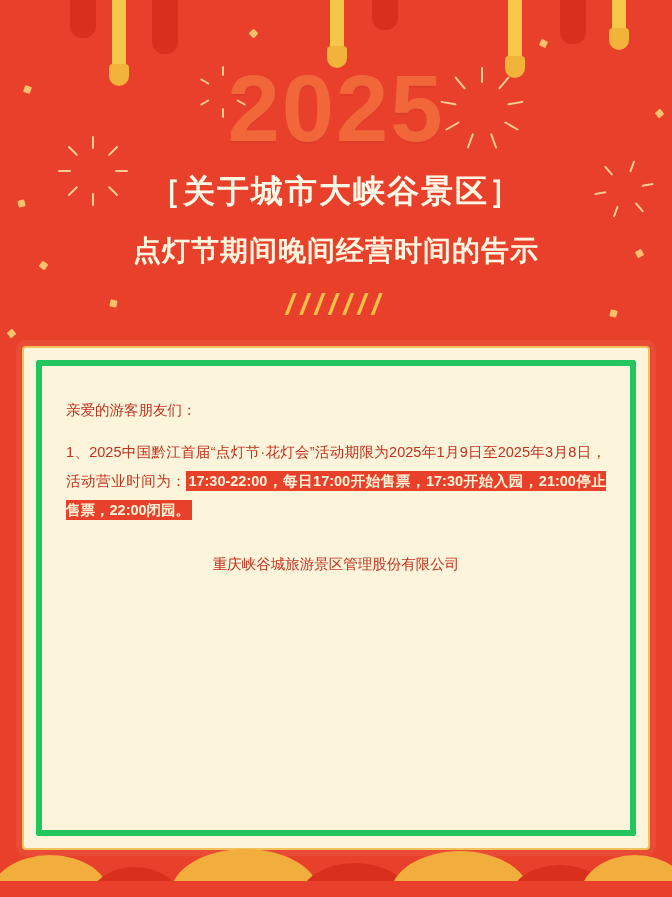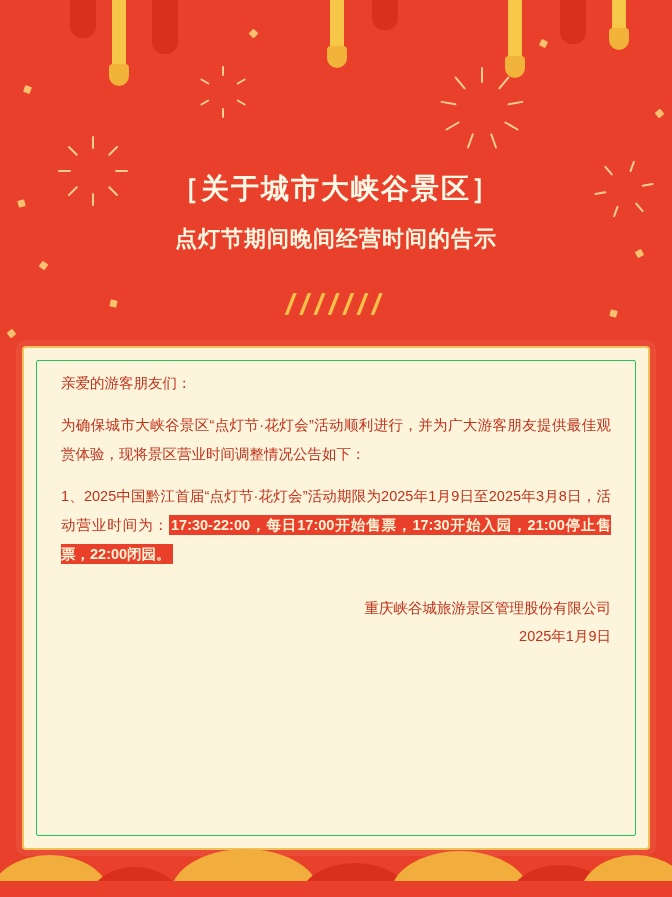--- a/index.html
+++ b/index.html
@@ -80,33 +80,33 @@
     letter-spacing: 2px;
     line-height: 1;
     text-shadow: 0 2px 0 rgba(0,0,0,0.04);
   }
   .title-main {
     position: absolute;
     top: 172px;
     left: 0;
     width: 100%;
     text-align: center;
-    font-size: 28px;
+    font-size: 32px;
     font-weight: bold;
     color: #fff8e6;
     letter-spacing: 2px;
     line-height: 1.2;
   }
   .title-sub {
     position: absolute;
-    top: 224px;
-    left: 0;
-    width: 100%;
-    text-align: center;
-    font-size: 22px;
+    top: 232px;
+    left: 0;
+    width: 100%;
+    text-align: center;
+    font-size: 28px;
     font-weight: bold;
     color: #fff6e0;
     letter-spacing: 1px;
   }
   .slashes {
     position: absolute;
     top: 288px;
     left: 0;
     width: 100%;
     text-align: center;
@@ -127,43 +127,44 @@
     border: 2px solid #f1c25a;
     border-radius: 4px;
     box-shadow: 0 0 0 6px rgba(255,255,255,0.06);
   }
   .card-inner {
     position: absolute;
     left: 12px;
     top: 12px;
     right: 12px;
     bottom: 12px;
-    border: 1px solid #22c55e;
+    border: 6px solid #22c55e;
     border-radius: 2px;
-    padding: 8px 24px;
+    padding: 30px 24px;
   }
   .p {
     font-size: 14.5px;
     color: #c0321c;
     line-height: 2.0;
     margin-bottom: 13px;
     text-align: justify;
   }
   .hl {
     background: #e8402a;
     color: #fff3d6;
     font-weight: bold;
     padding: 2px 2px;
   }
   .sign {
     margin-top: 26px;
-    text-align: right;
+    text-align: center;
     font-size: 14.5px;
     color: #c0321c;
     line-height: 1.9;
+    font-family: Liberation Serif, serif;
   }
   
   .bottom-deco {
     position: absolute;
     left: 0;
     bottom: 0;
     width: 100%;
     height: 60px;
   }
   .cloud {
@@ -239,34 +240,33 @@
   <div class="confetti" style="left:18px;top:200px;transform:rotate(-15deg)"></div>
   <div class="confetti" style="left:40px;top:262px;transform:rotate(35deg)"></div>
   <div class="confetti" style="left:110px;top:300px;transform:rotate(10deg)"></div>
   <div class="confetti" style="left:250px;top:30px;transform:rotate(45deg)"></div>
   <div class="confetti" style="left:540px;top:40px;transform:rotate(25deg)"></div>
   <div class="confetti" style="left:636px;top:250px;transform:rotate(-30deg)"></div>
   <div class="confetti" style="left:610px;top:310px;transform:rotate(15deg)"></div>
   <div class="confetti" style="left:8px;top:330px;transform:rotate(50deg)"></div>
   <div class="confetti" style="left:656px;top:110px;transform:rotate(-40deg)"></div>
 
+  <div class="year">2025</div>
   <div class="title-main">［关于城市大峡谷景区］</div>
   <div class="title-sub">点灯节期间晚间经营时间的告示</div>
   <div class="slashes">///////</div>
 
   <div class="card">
     <div class="card-inner">
       <div class="p">亲爱的游客朋友们：</div>
-      <div class="p">为确保城市大峡谷景区“点灯节·花灯会”活动顺利进行，并为广大游客朋友提供最佳观赏体验，现将景区营业时间调整情况公告如下：</div>
       <div class="p">
         <span class="bold">1、2025中国黔江首届“点灯节·花灯会”活动期限为2025年1月9日至2025年3月8日</span><span>，活动营业时间为：</span><span class="hl">17:30-22:00，每日17:00开始售票，17:30开始入园，21:00停止售票，22:00闭园。</span>
       </div>
       <div class="sign">
         <div>重庆峡谷城旅游景区管理股份有限公司</div>
-        <div>2025年1月9日</div>
       </div>
     </div>
   </div>
 
   <div class="bottom-deco">
     <div class="cloud" style="left:-10px;"></div>
     <div class="cloud d" style="left:90px;width:90px;height:40px;"></div>
     <div class="cloud" style="left:170px;width:150px;height:58px;"></div>
     <div class="cloud d" style="left:300px;width:110px;height:44px;"></div>
     <div class="cloud" style="left:390px;width:140px;height:56px;"></div>

